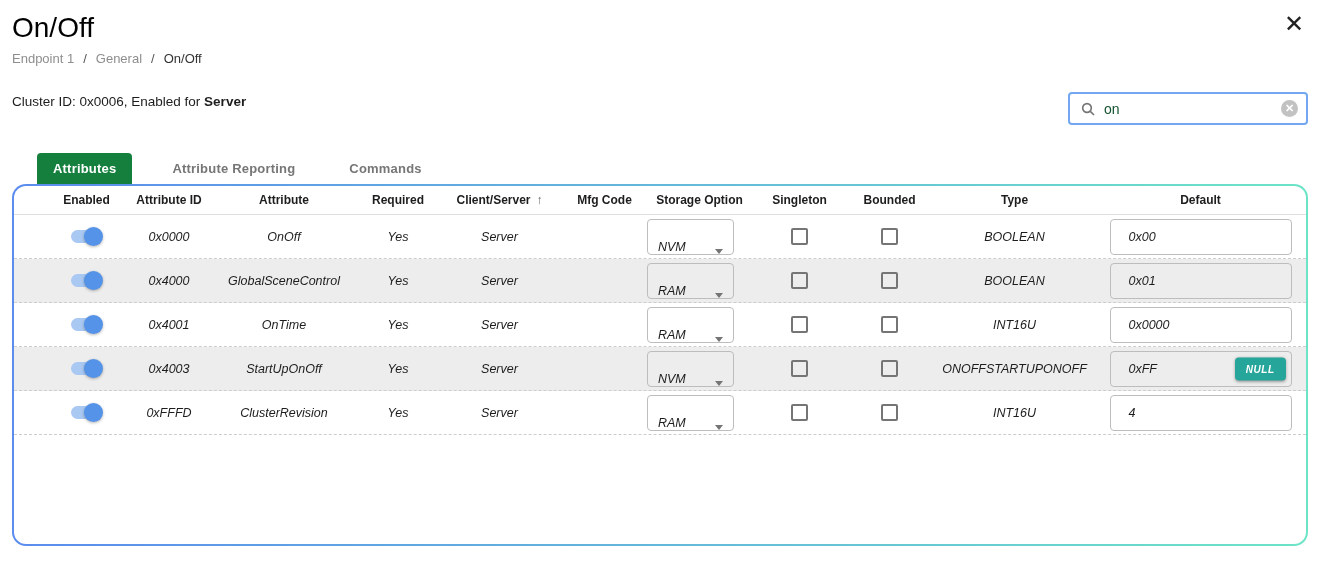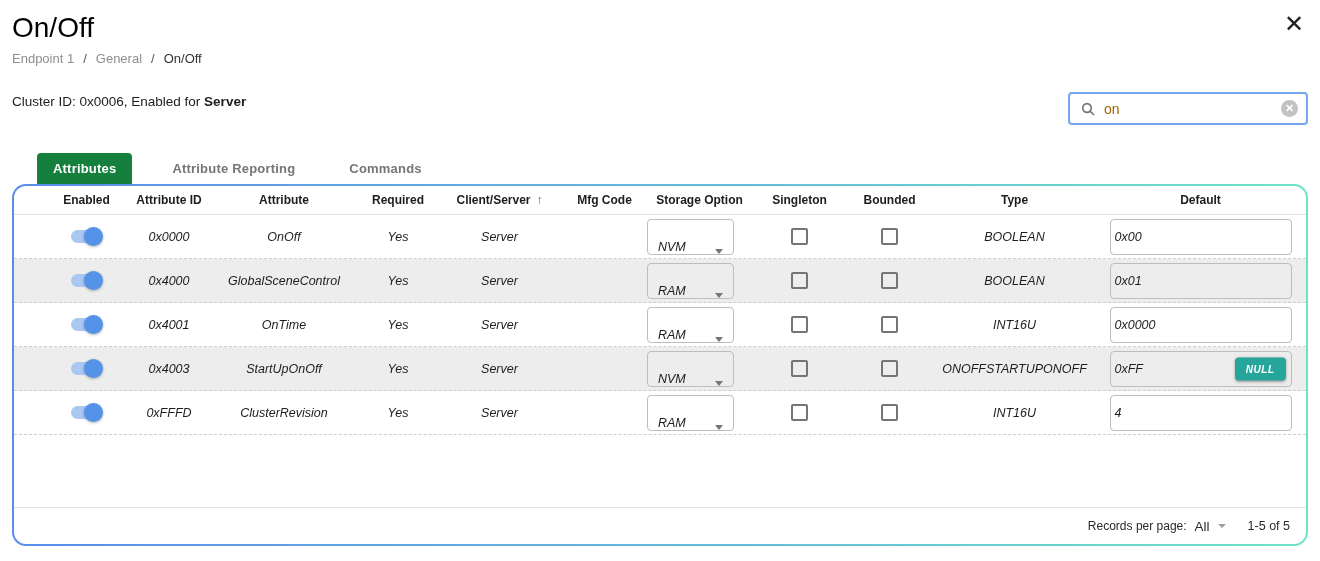--- a/index.html
+++ b/index.html
@@ -22,21 +22,21 @@
 
   
   .search-box {
     position:absolute; right:12px; top:92px; width:240px; height:33px;
     border:2px solid #74a7f0; border-radius:4px; background:#fff;
     display:flex; align-items:center; padding:0 8px 0 10px;
   }
   .search-box svg { flex:0 0 auto; }
   .search-input {
     border:none; outline:none; flex:1 1 auto; min-width:0; margin-left:8px;
-    font-size:14px; font-family:"Liberation Sans", sans-serif; color:#a16207; background:transparent;
+    font-size:14px; font-family:"Liberation Sans", sans-serif; color:#14532d; background:transparent;
   }
   .clear-btn {
     flex:0 0 auto; width:17px; height:17px; border-radius:50%; background:#c2c2c2;
     color:#fff; font-size:11px; font-weight:700; display:flex; align-items:center; justify-content:center;
     cursor:pointer; line-height:1;
   }
 
   
   .tabs { position:absolute; left:37px; top:153px; display:flex; align-items:flex-end; gap:26px; }
   .tab {
@@ -93,21 +93,21 @@
   }
 
   
   .checkbox-wrap { display:flex; justify-content:center; }
   .checkbox { width:17px; height:17px; border:2px solid #757575; border-radius:2px; background:transparent; cursor:pointer; }
 
   
   .def-wrap { display:flex; justify-content:center; }
   .def-input {
     width:182px; height:36px; border:1px solid #bdbdbd; border-radius:4px;
-    display:flex; align-items:center; padding:0 4px; position:relative; font-size:12.5px; color:#1d1d1d;
+    display:flex; align-items:center; padding:0 18px; position:relative; font-size:12.5px; color:#1d1d1d;
   }
   .null-badge {
     position:absolute; right:5px; top:50%; transform:translateY(-50%);
     background:#26a69a; color:#fff; font-size:10px; font-weight:700; letter-spacing:.5px;
     padding:6px 11px; border-radius:4px; box-shadow:0 1px 3px rgba(0,0,0,.35); cursor:pointer;
   }
 
   
   .table-footer {
     position:absolute; left:0; right:0; bottom:0; height:37px;
@@ -337,22 +337,14 @@
     </div>
     <div class="cell">INT16U</div>
     <div class="cell def-wrap">
       <div class="def-input">
         <span>4</span>
 
       </div>
     </div>
   </div>
 </div>
-    <div class="table-footer">
-      <span class="rpp-label">Records per page:</span>
-      <div class="rpp-select">
-        <span class="rpp-value">All</span>
-        <span class="rpp-caret"></span>
-      </div>
-      <span class="range-text">1-5 of 5</span>
-    </div>
   </div>
 </div>
 
 </body></html>

